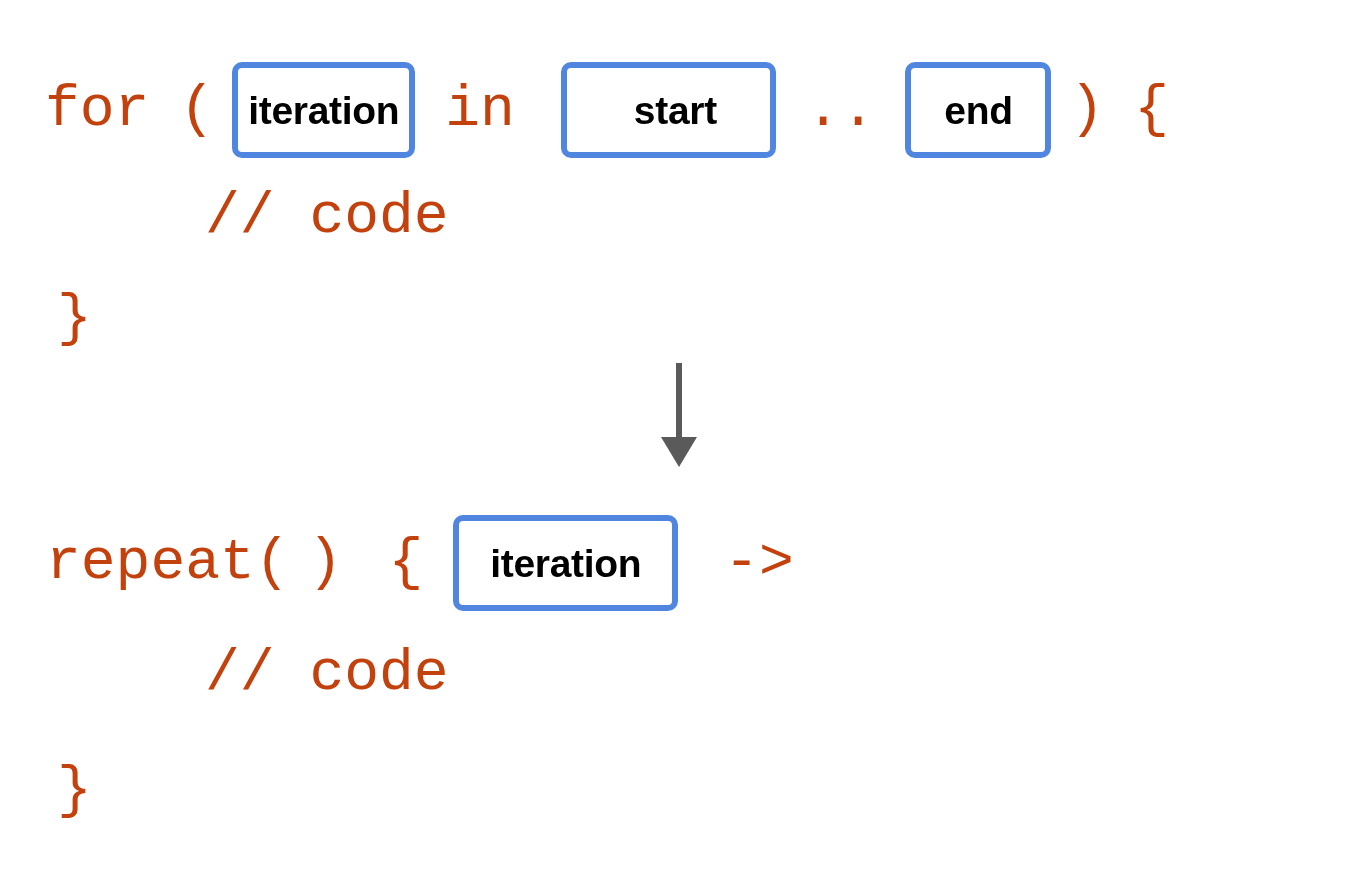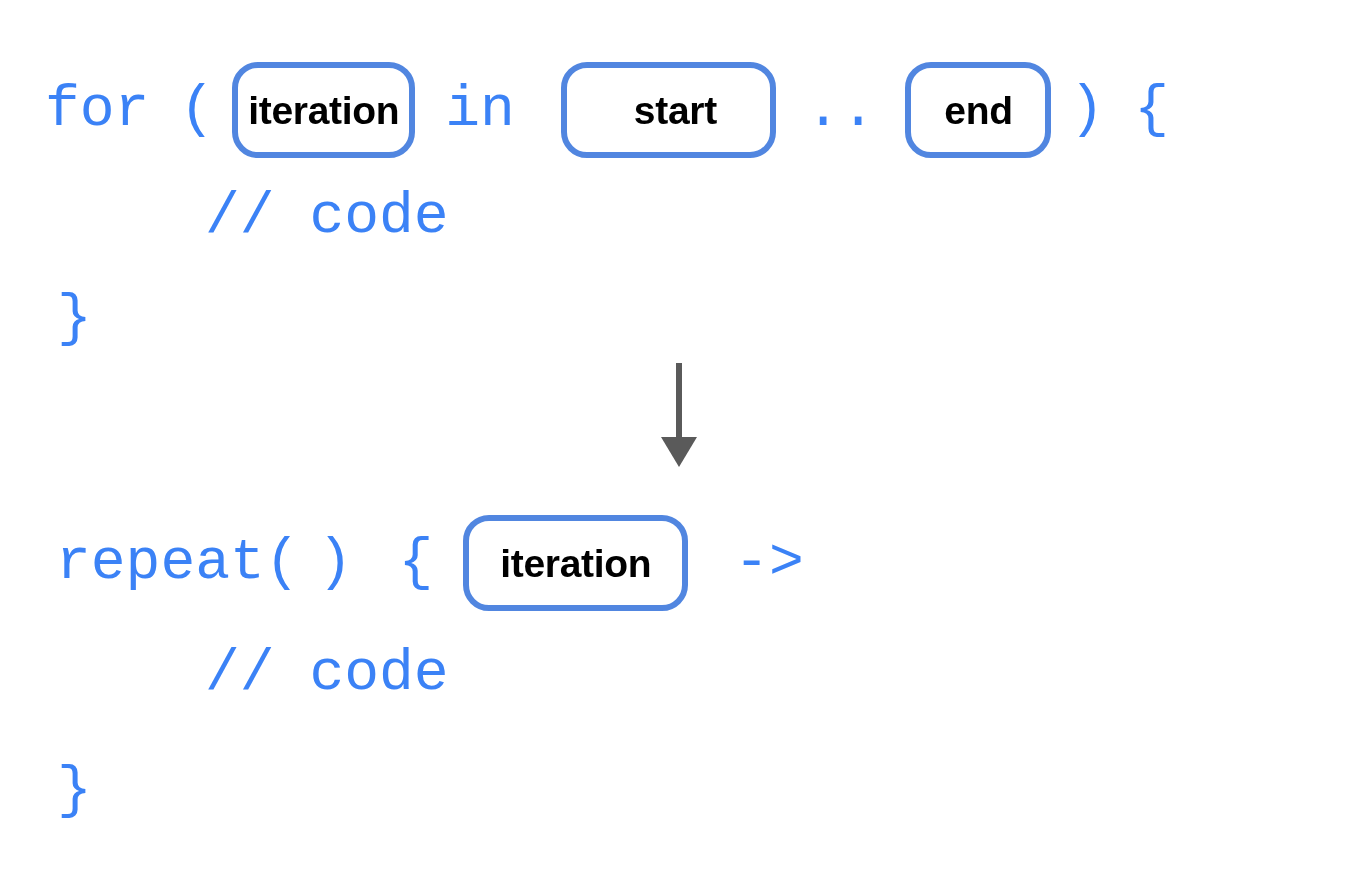--- a/index.html
+++ b/index.html
@@ -34,31 +34,31 @@
     line-height: 1;
     letter-spacing: 0px;
     color: #000000;
   }
 
   .mono {
     font-family: "Liberation Mono", "DejaVu Sans Mono", monospace;
     font-size: 58px;
     line-height: 1;
     white-space: pre;
-    color: #3b82f6;
+    color: #c2410c;
   }
 
   
   .slot {
     display: inline-flex;
     align-items: center;
     justify-content: center;
     box-sizing: border-box;
     border: 6px solid #5186e0;
-    border-radius: 26px;
+    border-radius: 10px;
     background: #ffffff;
     font-family: "Liberation Sans", "DejaVu Sans", sans-serif;
     font-weight: bold;
     font-size: 39px;
     line-height: 1;
     color: #000000;
     height: 96px;
     padding: 0 14px;
     letter-spacing: -0.3px;
   }
@@ -67,21 +67,21 @@
   .slot-iteration-1 { width: 183px; }
   .slot-start       { width: 215px; padding-left: 28px; }
   .slot-end         { width: 146px; }
   .slot-times       { width: 236px; }
   .slot-iteration-2 { width: 225px; }
 
   
   #line-for        { left: 45px;  top: 62px;  }
   #line-comment-1  { left: 205px; top: 188px; }
   #line-close-1    { left: 57px;  top: 290px; }
-  #line-repeat     { left: 56px;  top: 515px; }
+  #line-repeat     { left: 46px;  top: 515px; }
   #line-comment-2  { left: 205px; top: 645px; }
   #line-close-2    { left: 57px;  top: 762px; }
 
   .code-line .gap-sm { display: inline-block; width: 18px; }
   .code-line .gap-md { display: inline-block; width: 30px; }
   .code-line .gap-lg { display: inline-block; width: 46px; }
 
   
   #transform-arrow {
     position: absolute;

